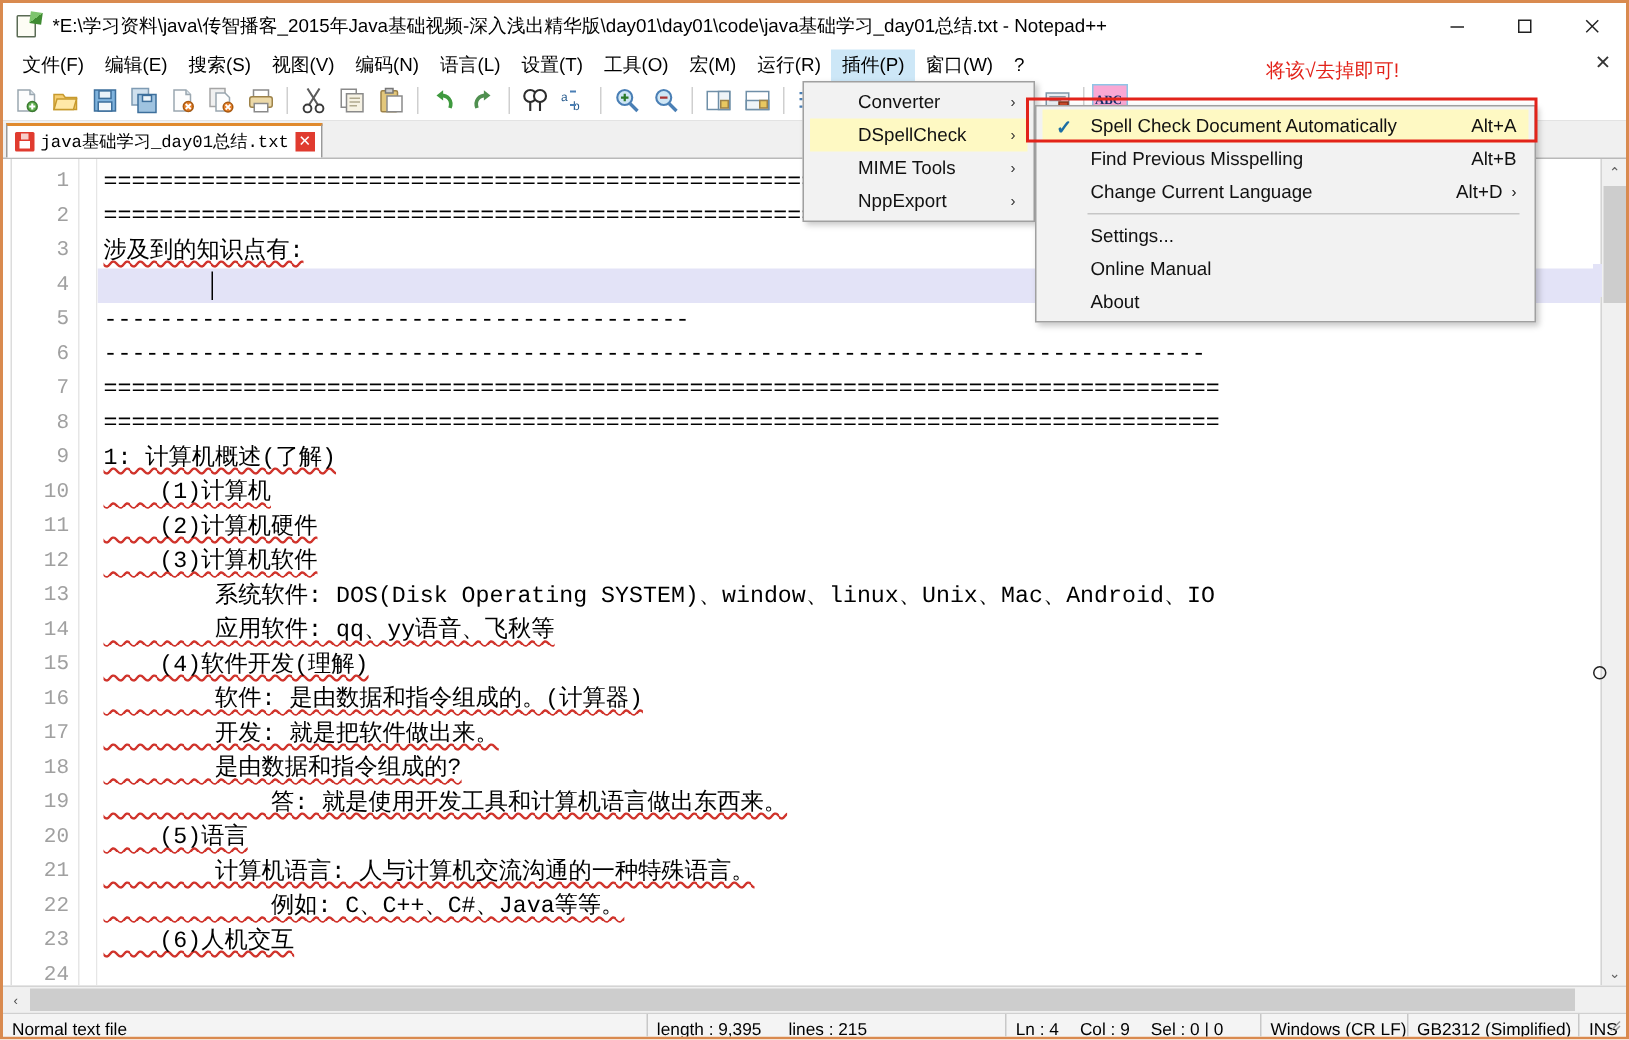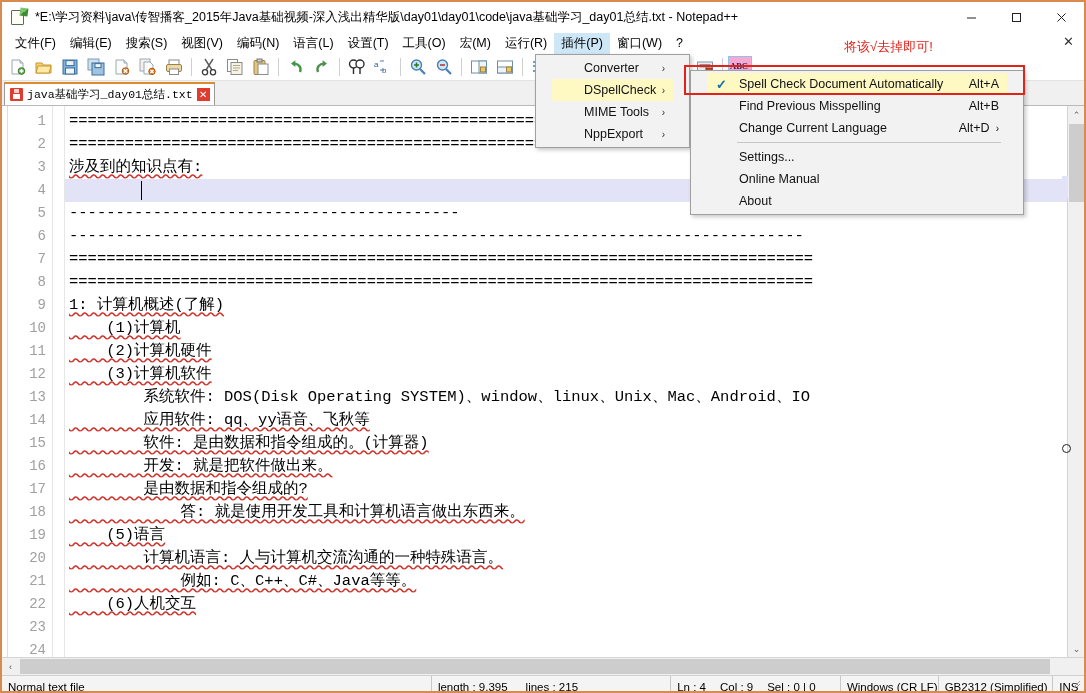--- a/index.html
+++ b/index.html
@@ -296,21 +296,21 @@
   }
 
   
   .popup {
     position: absolute;
     background: #f2f2f2;
     border: 1px solid #a0a0a0;
     box-shadow: 2px 2px 4px rgba(0,0,0,.22);
     z-index: 40;
     font-size: 12.5px;
-    padding: 2px 16px;
+    padding: 2px 4px;
   }
   #plugin-menu {
     left: 533px; top: 52px; width: 155px;
     background: #f2f2f2;
   }
   #dspell-menu {
     left: 688px; top: 68px; width: 334px;
     background: #f2f2f2;
   }
   .pi {
@@ -634,20 +634,21 @@
         <div class="cl"><span>------------------------------------------</span></div>
         <div class="cl"><span>-------------------------------------------------------------------------------</span></div>
         <div class="cl"><span>================================================================================</span></div>
         <div class="cl"><span>================================================================================</span></div>
         <div class="cl"><span class="sp">1: 计算机概述(了解)</span></div>
         <div class="cl"><span class="sp">    (1)计算机</span></div>
         <div class="cl"><span class="sp">    (2)计算机硬件</span></div>
         <div class="cl"><span class="sp">    (3)计算机软件</span></div>
         <div class="cl"><span>        系统软件: DOS(Disk Operating SYSTEM)、window、linux、Unix、Mac、Android、IO</span></div>
         <div class="cl"><span class="sp">        应用软件: qq、yy语音、飞秋等</span></div>
+        <div class="cl"><span class="sp">    (4)软件开发(理解)</span></div>
         <div class="cl"><span class="sp">        软件: 是由数据和指令组成的。(计算器)</span></div>
         <div class="cl"><span class="sp">        开发: 就是把软件做出来。</span></div>
         <div class="cl"><span class="sp">        是由数据和指令组成的?</span></div>
         <div class="cl"><span class="sp">            答: 就是使用开发工具和计算机语言做出东西来。</span></div>
         <div class="cl"><span class="sp">    (5)语言</span></div>
         <div class="cl"><span class="sp">        计算机语言: 人与计算机交流沟通的一种特殊语言。</span></div>
         <div class="cl"><span class="sp">            例如: C、C++、C#、Java等等。</span></div>
         <div class="cl"><span class="sp">    (6)人机交互</span></div>
       </div>
     <div class="vscroll">

